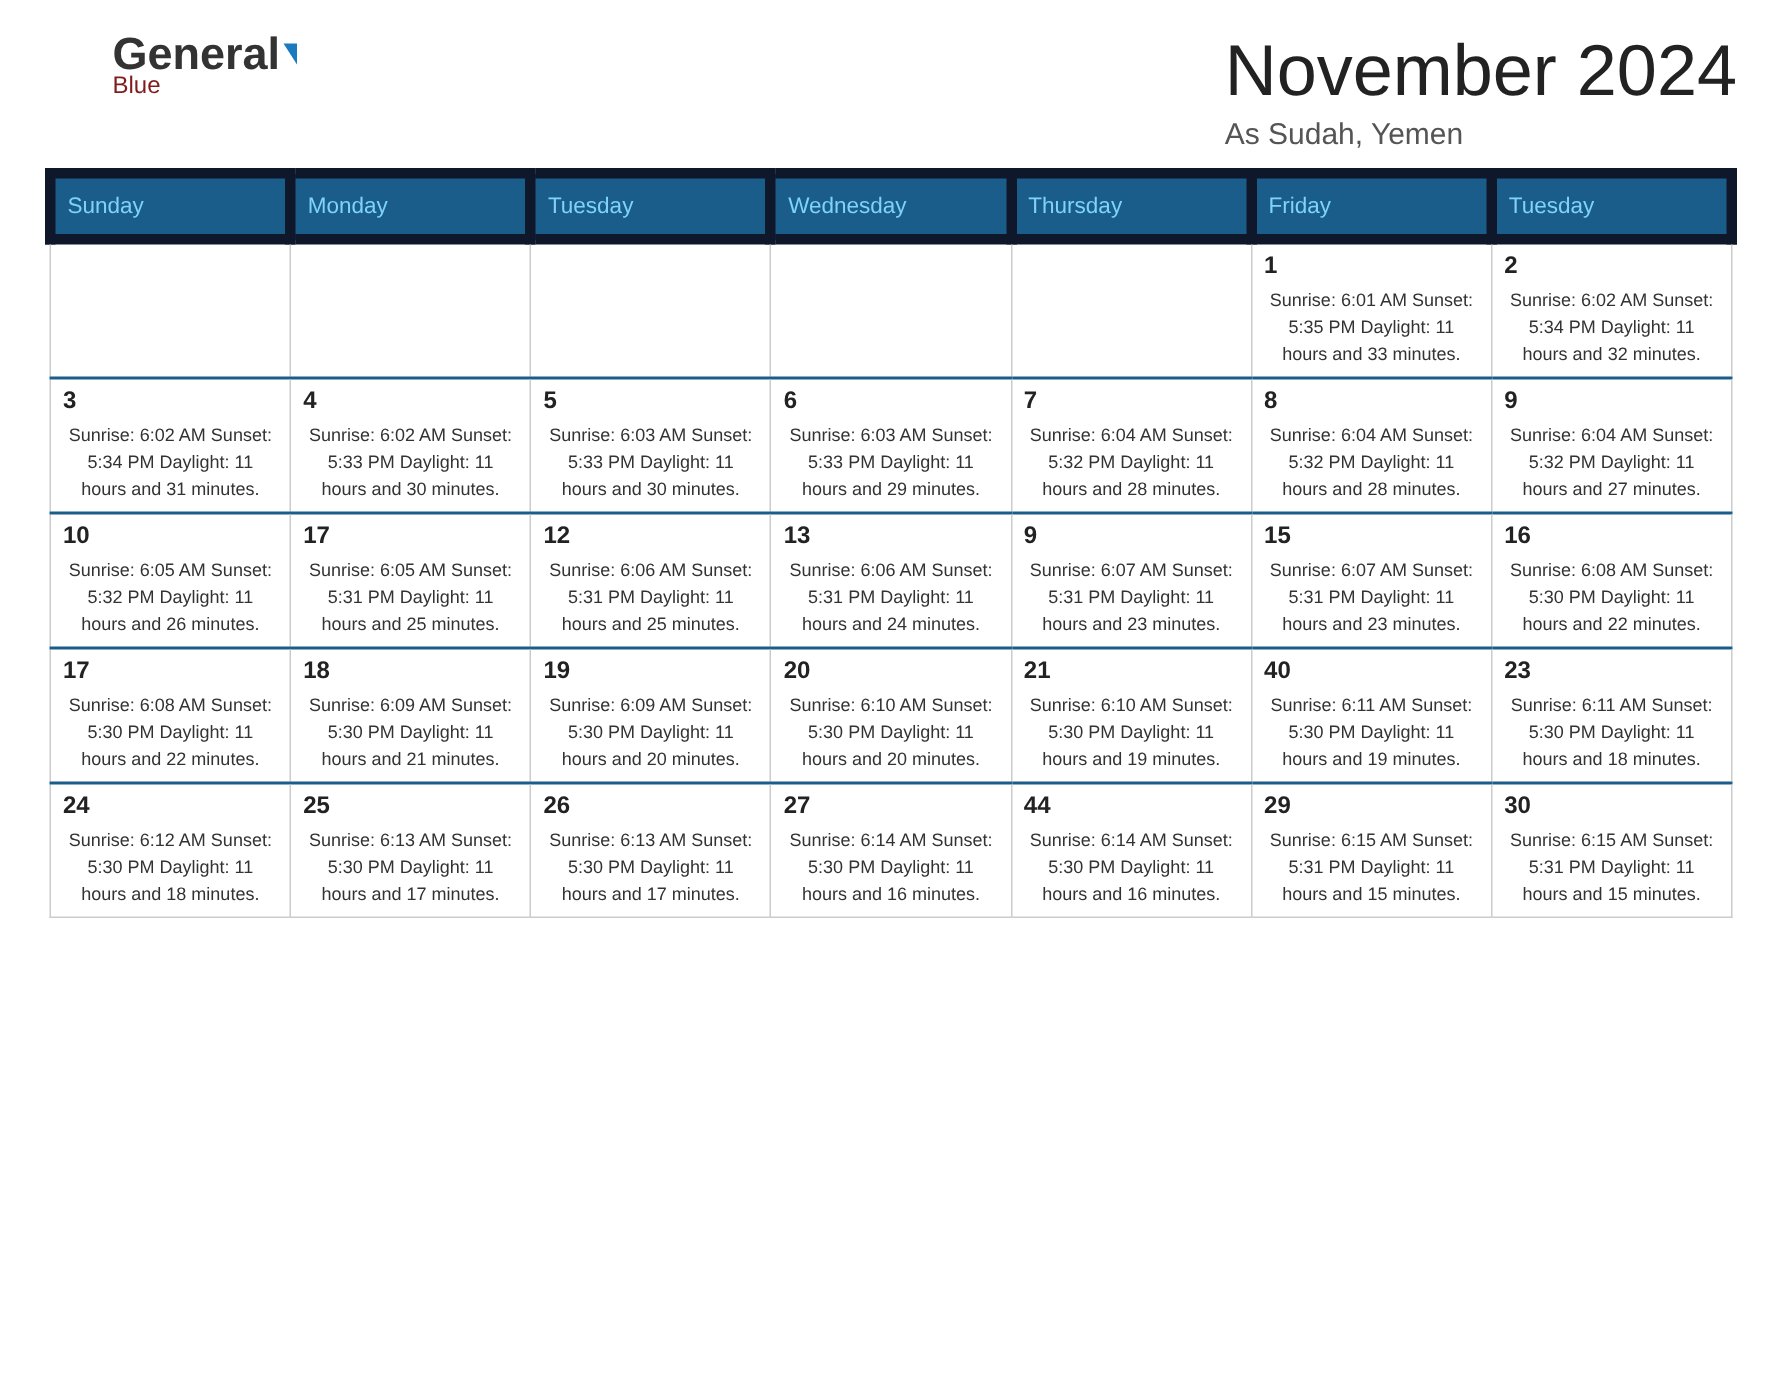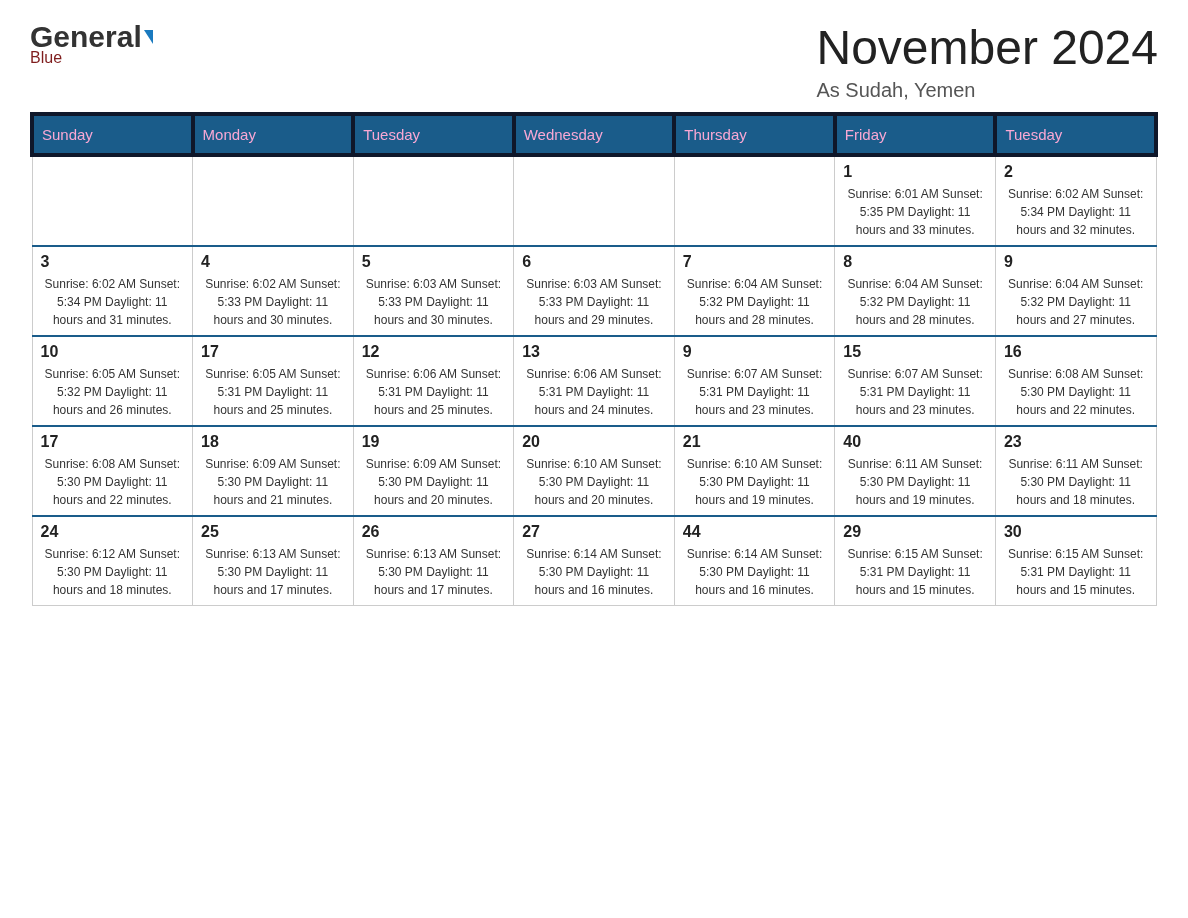--- a/index.html
+++ b/index.html
@@ -29,26 +29,26 @@
       color: #555;
       margin-top: 4px;
     }
     .calendar {
       width: 100%;
       border-collapse: collapse;
       margin-top: 10px;
     }
     .calendar th {
       background-color: #1a5c8a;
-      color: #f9a8d4;
+      color: #7dd3fc;
       padding: 10px 8px;
       font-size: 15px;
       font-weight: normal;
       text-align: left;
-      border: 4px solid #0f172a;
+      border: 7px solid #0f172a;
     }
     .calendar td {
       border: 1px solid #ccc;
       vertical-align: top;
       padding: 6px 8px;
       width: 14.28%;
       min-height: 110px;
       background: #fff;
     }
     .calendar tr:first-child td {
@@ -75,20 +75,21 @@
     }
     
     .logo-container {
       display: flex;
       align-items: center;
     }
     .logo-svg-area {
       display: flex;
       flex-direction: column;
       line-height: 1.1;
+      margin-left: 45px;
     }
     .logo-line1 {
       font-size: 30px;
       font-weight: bold;
       color: #333;
     }
     .logo-line1 .arrow-icon {
       display: inline-block;
       width: 0;
       height: 0;

